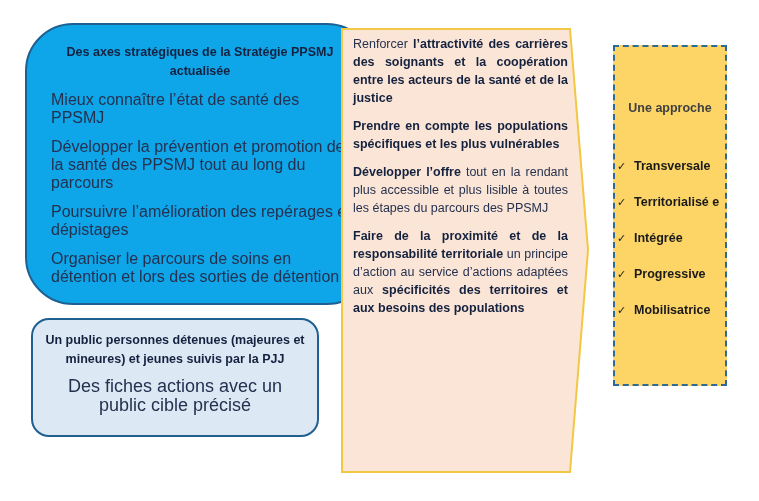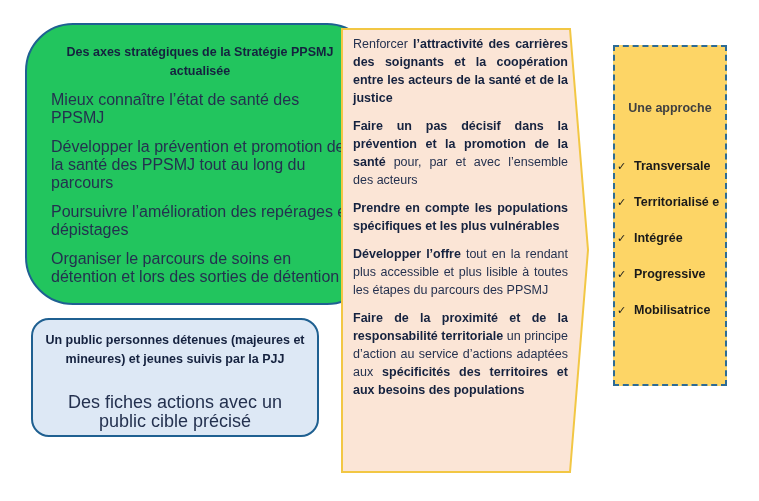--- a/index.html
+++ b/index.html
@@ -4,38 +4,38 @@
 <style>
   html, body { margin: 0; padding: 0; }
   body {
     width: 759px; height: 501px; background: #ffffff;
     position: relative; overflow: hidden;
     font-family: "Liberation Sans", "DejaVu Sans", sans-serif;
     color: #1d2a4a;
   }
   .box-left-top {
     position: absolute; left: 25px; top: 23px; width: 350px; height: 282px;
-    background: #22c55e; border: 2px solid #1f6091; border-radius: 48px;
+    background: #0ea5e9; border: 2px solid #1f6091; border-radius: 48px;
     box-sizing: border-box; padding: 18px 20px 0 24px;
   }
   .box-left-top .title {
     font-weight: bold; font-size: 12.5px; text-align: center; line-height: 19px;
     color: #15223f; margin-bottom: 10px; padding-right: 4px;
   }
   .box-left-top .item {
     font-size: 16px; line-height: 18px; color: #24314f; margin-bottom: 11px;
   }
   .box-left-bottom {
     position: absolute; left: 31px; top: 318px; width: 288px; height: 119px;
     background: #dde8f5; border: 2px solid #1f6091; border-radius: 18px;
     box-sizing: border-box; padding: 11px 12px 0 12px; overflow: hidden;
   }
   .box-left-bottom .title {
     font-weight: bold; font-size: 12.5px; text-align: center; line-height: 19px;
-    color: #15223f; margin-bottom: 24px;
+    color: #15223f; margin-bottom: 8px;
   }
   .box-left-bottom .sub {
     font-size: 18px; text-align: center; line-height: 19px; color: #24314f;
   }
   .chevron-wrap {
     position: absolute; left: 340px; top: 28px; width: 250px; height: 446px;
   }
   .chevron-wrap svg { position: absolute; left: 0; top: 0; }
   .chevron-text {
     position: absolute; left: 13px; top: 7px; width: 215px;
@@ -77,21 +77,20 @@
   <div class="title">Un public personnes détenues (majeures et mineures) et jeunes suivis par la PJJ</div>
   <div class="sub">Des fiches actions avec un public cible précisé</div>
 </div>
 
 <div class="chevron-wrap">
   <svg width="250" height="446">
     <polygon points="2,1 230,1 248,222 230,444 2,444" fill="#fbe5d6" stroke="#f2c744" stroke-width="2"></polygon>
   </svg>
   <div class="chevron-text">
     <div class="para"><span>Renforcer </span><b>l’attractivité des carrières des soignants et la coopération entre les acteurs de la santé et de la justice</b></div>
-    <div class="para"><b>Faire un pas décisif dans la prévention et la promotion de la santé</b><span> pour, par et avec l’ensemble des acteurs</span></div>
     <div class="para"><b>Prendre en compte les populations spécifiques et les plus vulnérables</b></div>
     <div class="para"><b>Développer l’offre</b><span> tout en la rendant plus accessible et plus lisible à toutes les étapes du parcours des PPSMJ</span></div>
     <div class="para"><b>Faire de la proximité et de la responsabilité territoriale</b><span> un principe d’action au service d’actions adaptées aux </span><b>spécificités des territoires et aux besoins des populations</b></div>
   </div>
 </div>
 
 <div class="box-right">
   <div class="title">Une approche</div>
   <ul>
     <li><span class="check">✓</span><span>Transversale</span></li>

